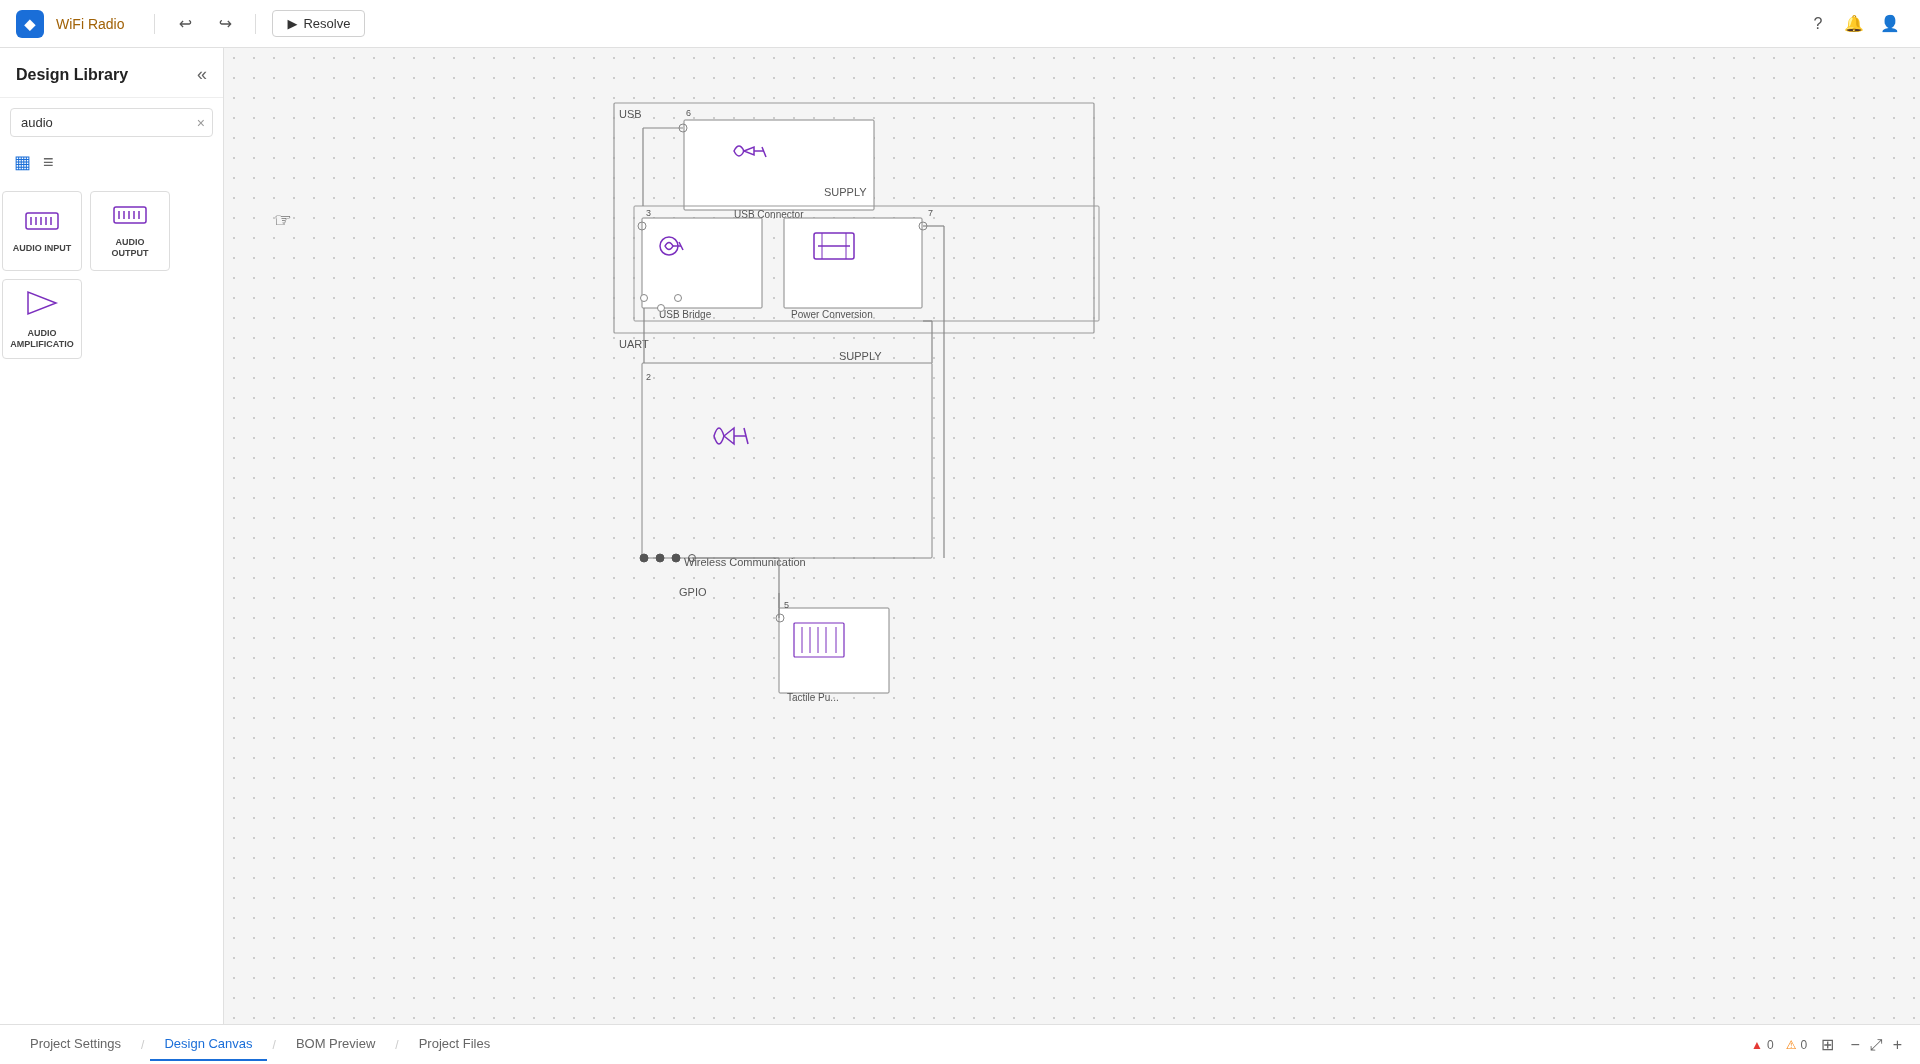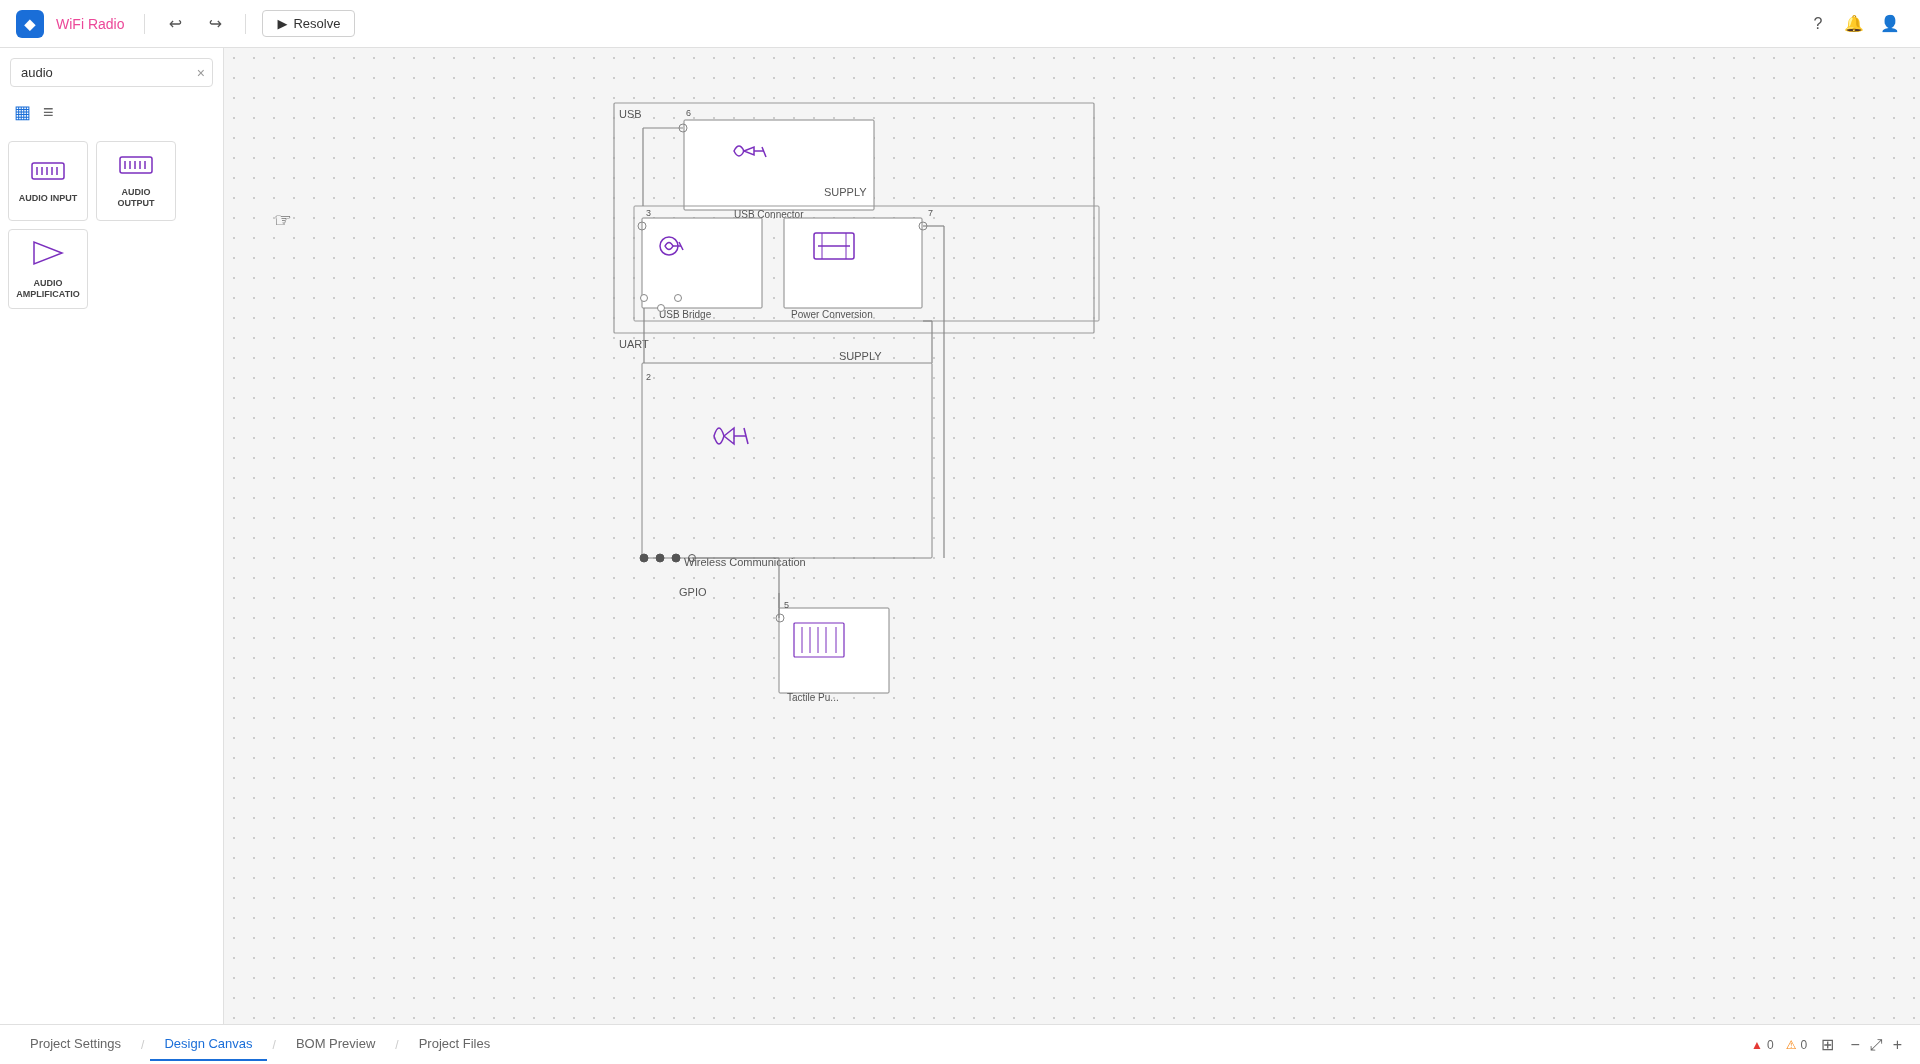--- a/index.html
+++ b/index.html
@@ -19,22 +19,22 @@
     .logo {
       width: 28px; height: 28px;
       background: #1a6ed8;
       border-radius: 6px;
       display: flex; align-items: center; justify-content: center;
       color: white; font-weight: bold; font-size: 14px;
     }
     .project-title {
       font-size: 14px;
       font-weight: 500;
-      color: #ec4899;
-      margin-right: 4px;
+      color: #a16207;
+      margin-right: 14px;
     }
     .topbar-sep { width: 1px; height: 20px; background: #ddd; margin: 0 4px; }
     .icon-btn {
       width: 28px; height: 28px;
       border: none; background: transparent; cursor: pointer;
       display: flex; align-items: center; justify-content: center;
       border-radius: 4px; color: #555; font-size: 16px;
     }
     .resolve-btn {
       display: flex; align-items: center; gap: 6px;
@@ -105,21 +105,21 @@
     }
     .view-btn {
       border: none; background: transparent; cursor: pointer;
       color: #666; font-size: 18px; padding: 2px 4px;
       border-radius: 3px;
     }
     .view-btn.active { color: #1a6ed8; }
     .sidebar-scroll {
       flex: 1;
       overflow-y: auto;
-      padding: 8px 8px;
+      padding: 8px 2px;
     }
     .component-grid {
       display: flex;
       flex-wrap: wrap;
       gap: 8px;
     }
     .component-card {
       width: 80px; height: 80px;
       border: 1px solid #ddd;
       border-radius: 4px;
@@ -226,20 +226,24 @@
   <div class="topbar-right">
     <button class="icon-btn">?</button>
     <button class="icon-btn">🔔</button>
     <button class="icon-btn">👤</button>
   </div>
 </div>
 
 <div class="main-area">
 
   <div class="sidebar">
+    <div class="sidebar-header">
+      <span class="sidebar-title">Design Library</span>
+      <button class="collapse-btn">«</button>
+    </div>
     <div class="search-box">
       <input class="search-input" type="text" value="audio" style="">
       <button class="search-clear">×</button>
     </div>
     <div class="view-toggle">
       <button class="view-btn active">▦</button>
       <button class="view-btn">≡</button>
     </div>
     <div class="sidebar-scroll">
       <div class="component-grid">

